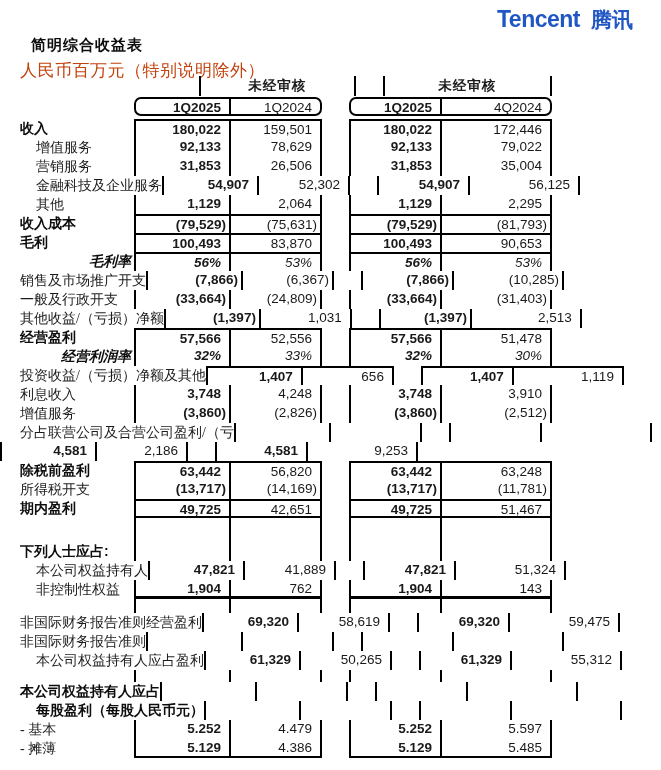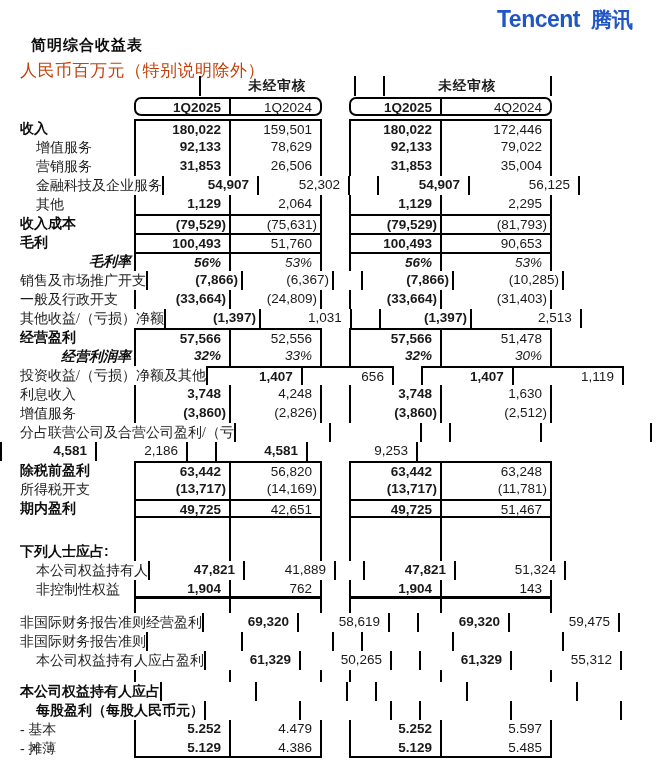--- a/index.html
+++ b/index.html
@@ -166,21 +166,21 @@
         </div>
         <div class="box t2">
           <div class="c c1 b neg">(79,529)</div>
           <div class="c c2 neg">(81,793)</div>
         </div>
       </div>
       <div class="row bt">
         <div class="lbl b">毛利</div>
         <div class="box t1">
           <div class="c c1 b">100,493</div>
-          <div class="c c2">51,760</div>
+          <div class="c c2">83,870</div>
         </div>
         <div class="box t2">
           <div class="c c1 b">100,493</div>
           <div class="c c2">90,653</div>
         </div>
       </div>
       <div class="row bt">
         <div class="lbl ratio">毛利率</div>
         <div class="box t1">
           <div class="c c1 b i">56%</div>
@@ -258,21 +258,21 @@
         </div>
       </div>
       <div class="row">
         <div class="lbl">利息收入</div>
         <div class="box t1">
           <div class="c c1 b">3,748</div>
           <div class="c c2">4,248</div>
         </div>
         <div class="box t2">
           <div class="c c1 b">3,748</div>
-          <div class="c c2">1,630</div>
+          <div class="c c2">3,910</div>
         </div>
       </div>
       <div class="row">
         <div class="lbl">增值服务</div>
         <div class="box t1">
           <div class="c c1 b neg">(3,860)</div>
           <div class="c c2 neg">(2,826)</div>
         </div>
         <div class="box t2">
           <div class="c c1 b neg">(3,860)</div>

